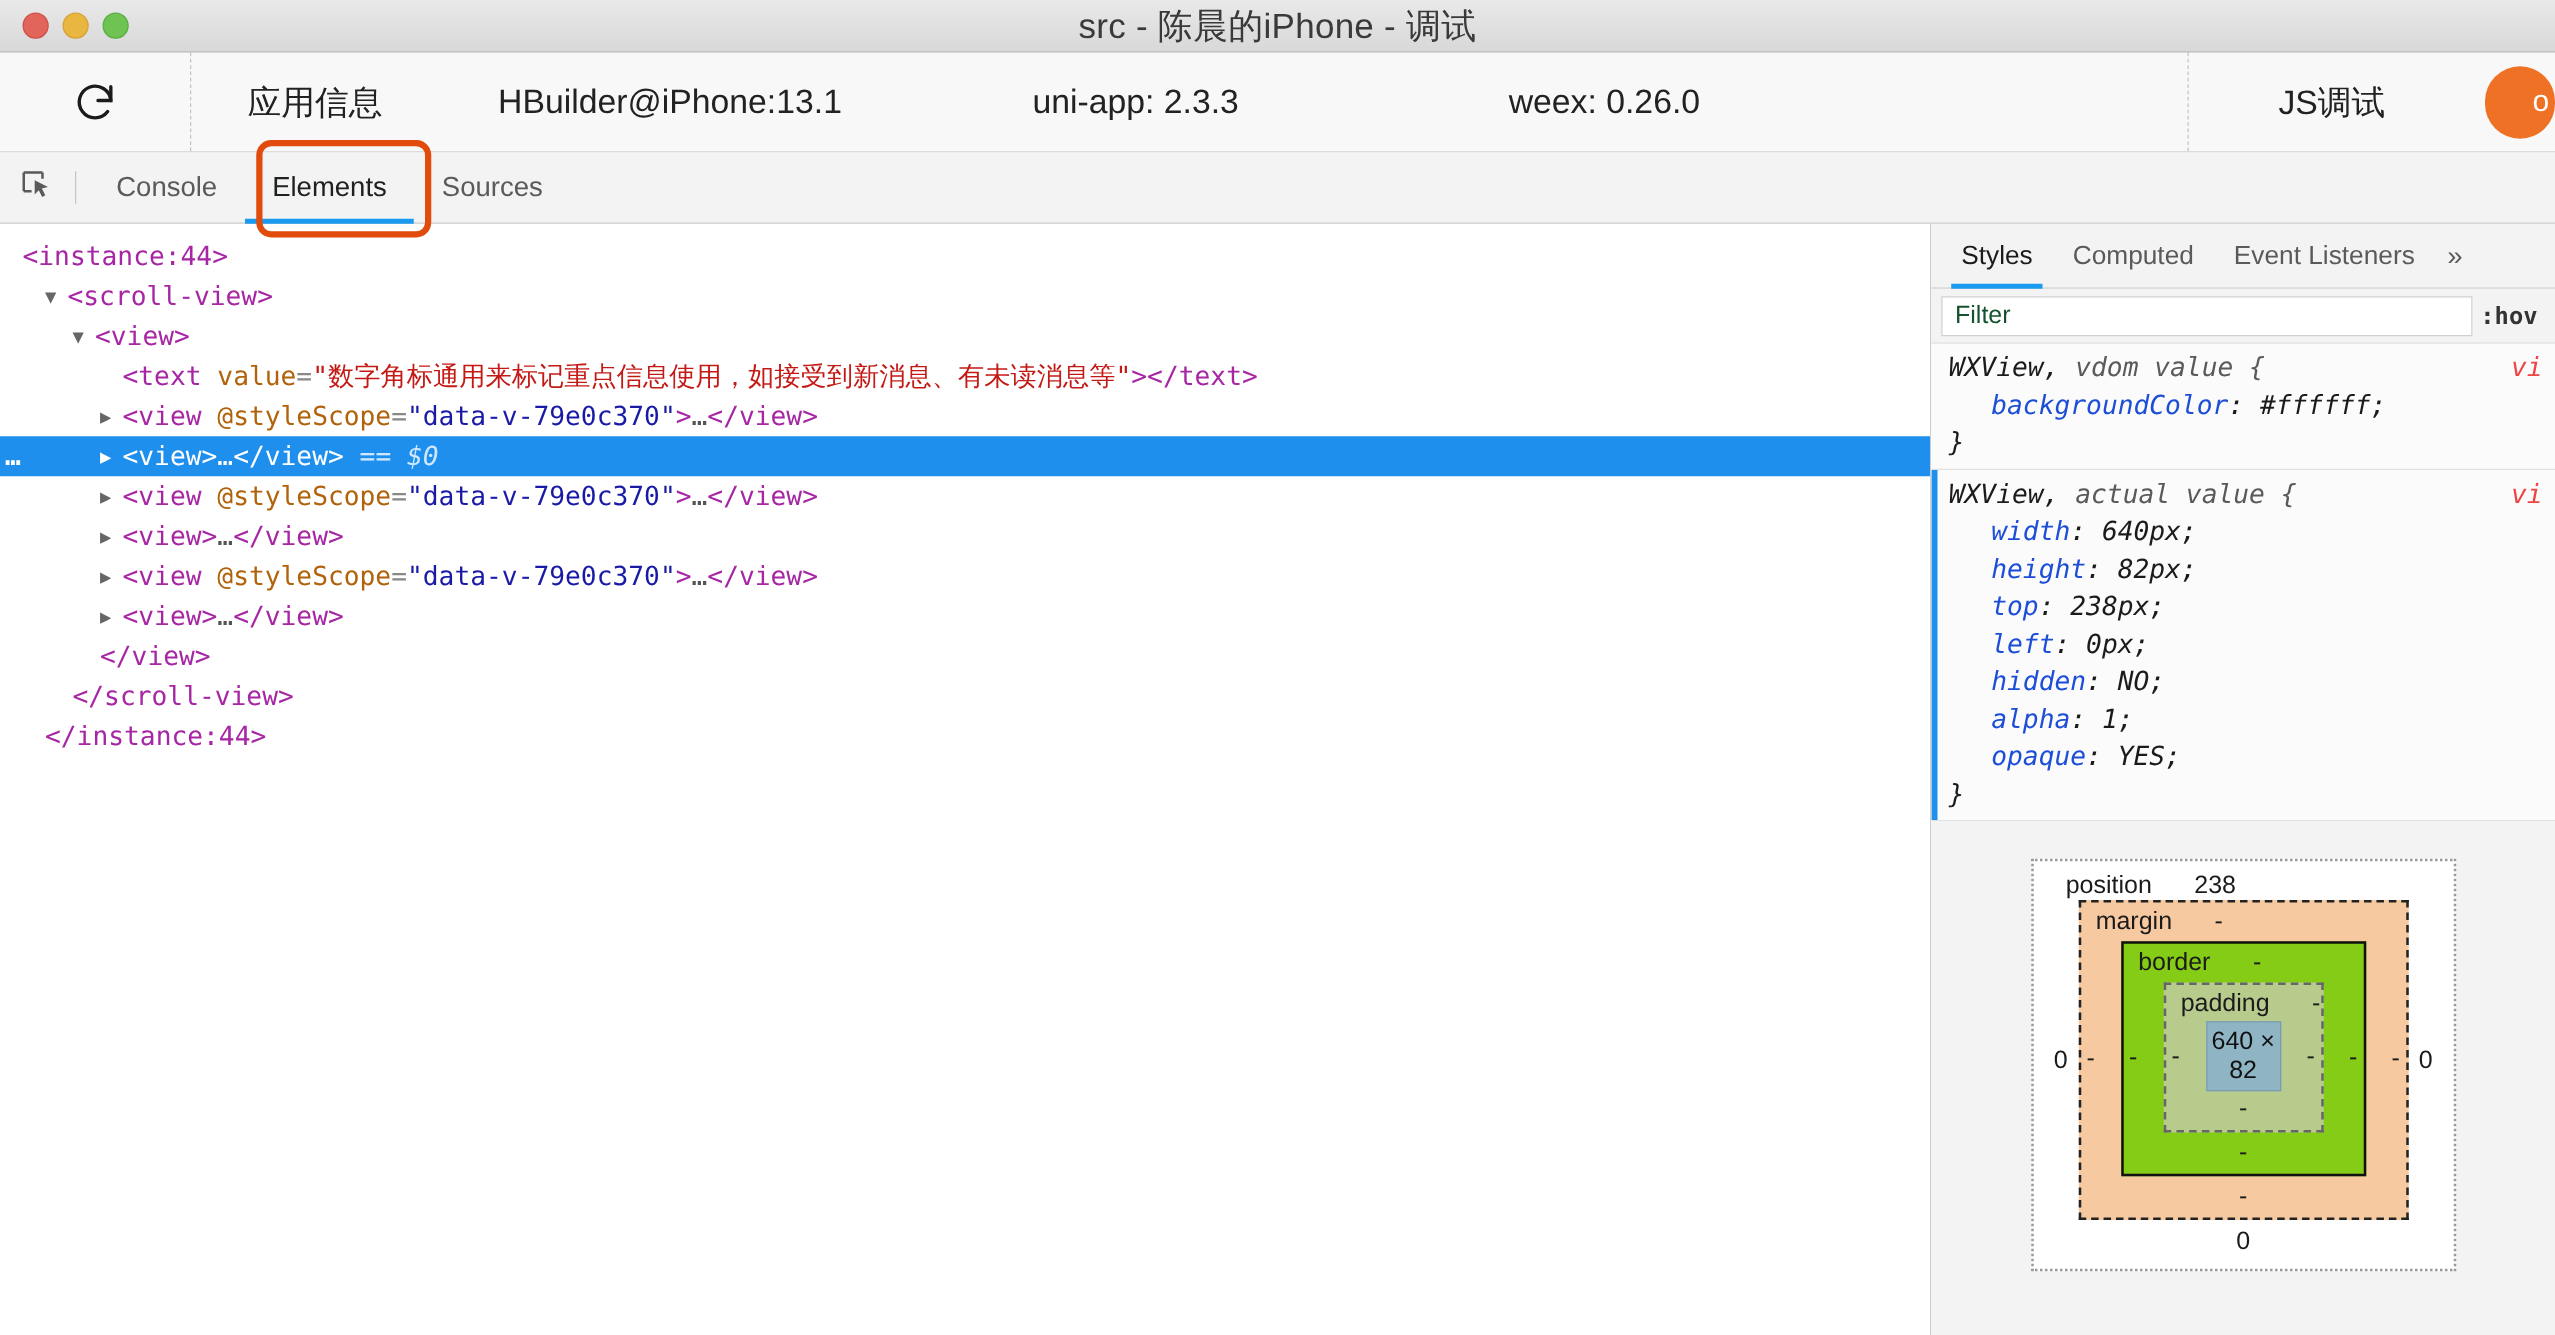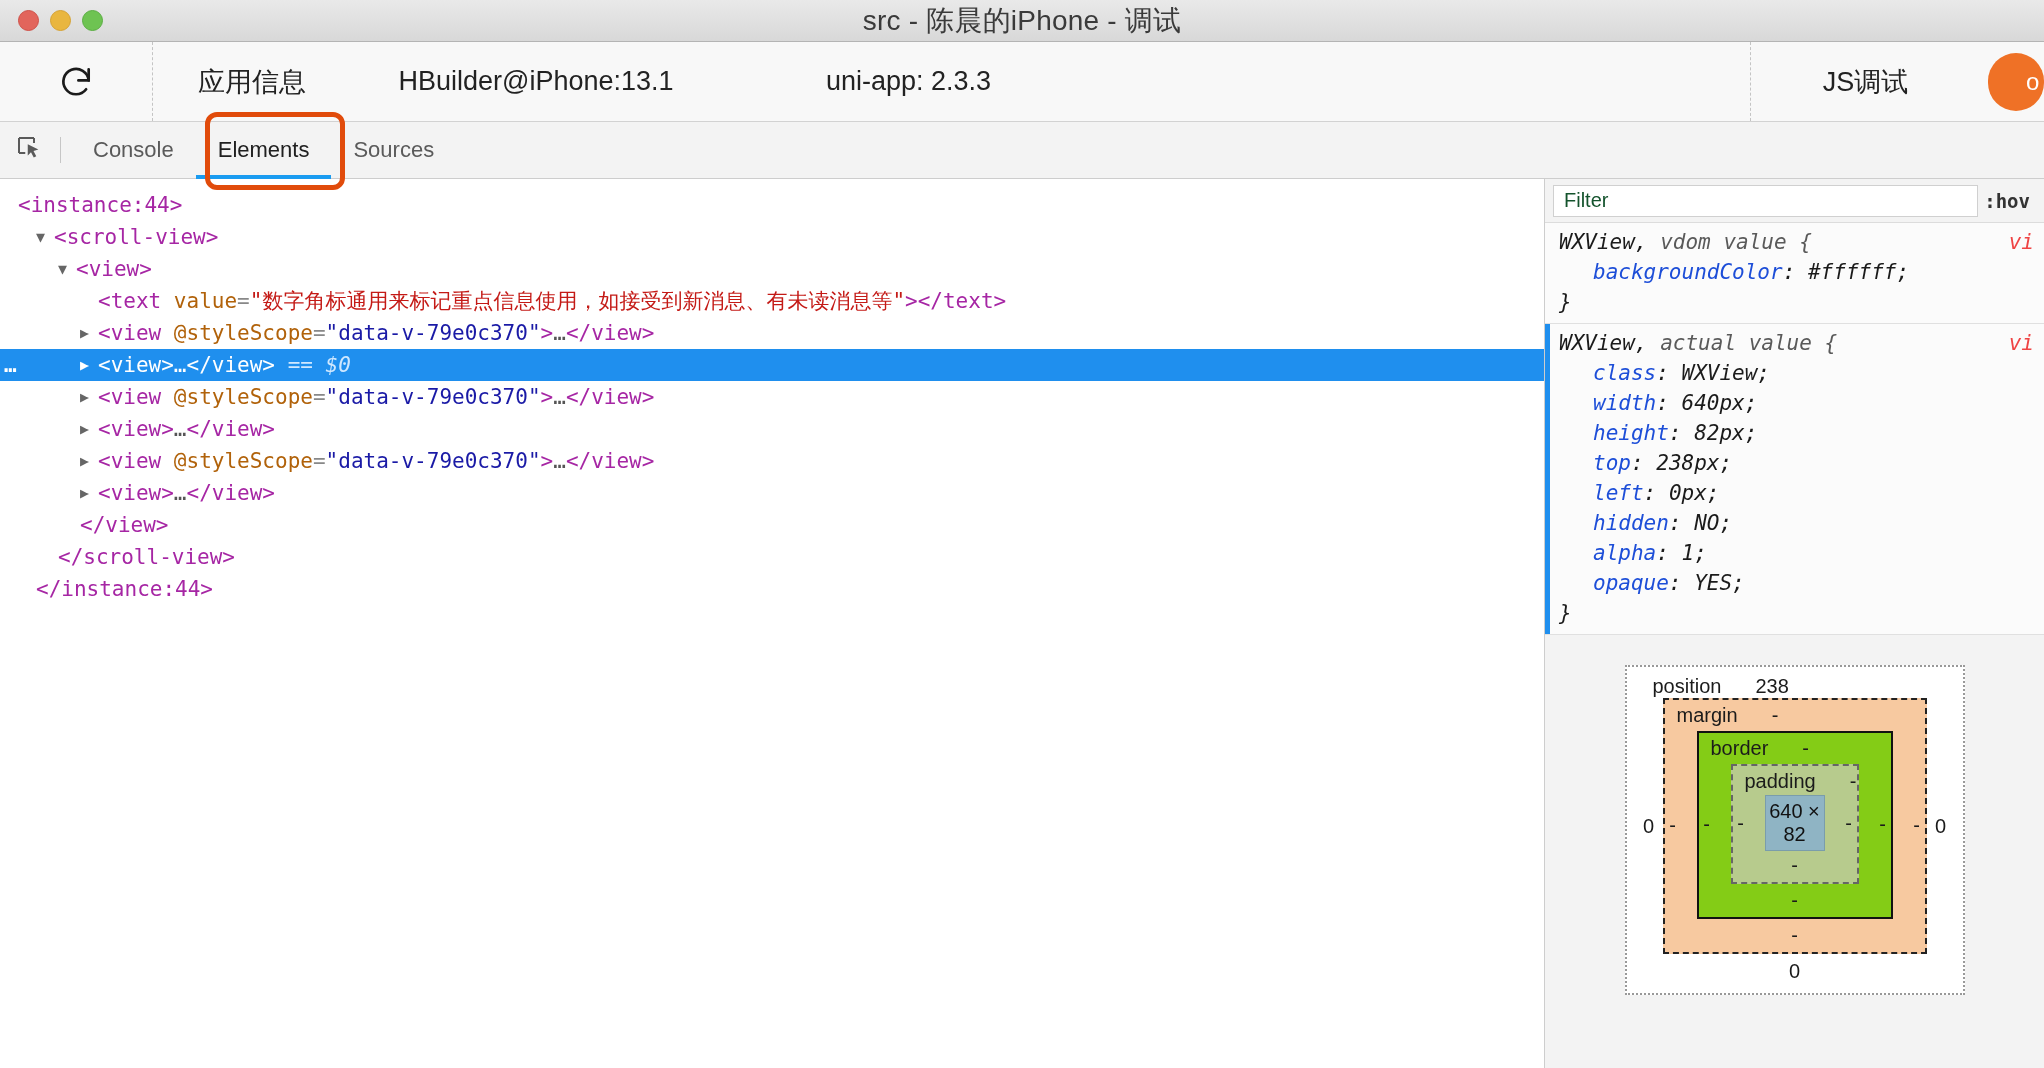--- a/index.html
+++ b/index.html
@@ -390,20 +390,21 @@
     <span>
       <svg class="reload-icon" width="38" height="38" viewBox="0 0 24 24" fill="none" stroke="#1b1b1b" stroke-width="1.7" stroke-linecap="round">
         <path d="M20 11a8 8 0 1 0-1.6 5.6"></path>
         <polyline points="20,4 20,11 13.5,11" fill="none"></polyline>
       </svg>
     </span>
   </div>
   <div class="infobar-cell cell-appinfo">应用信息</div>
   <div class="infobar-cell cell-hbuilder">HBuilder@iPhone:13.1</div>
   <div class="infobar-cell cell-uniapp">uni-app: 2.3.3</div>
+  <div class="infobar-cell cell-weex">weex: 0.26.0</div>
   <div class="infobar-spacer"></div>
   <div class="infobar-cell cell-jsdebug">JS调试</div>
   <div class="cell-action">
     <div class="action-pill">o</div>
   </div>
 </div>
 
 <div class="devtools-tabs">
   <div class="inspect-btn">
     <span>
@@ -454,20 +455,26 @@
       <div class="node"><span class="ind" style="width:62px"></span><span class="tagname">&lt;/view&gt;</span></div>
 
       <div class="node"><span class="ind" style="width:40px"></span><span class="tagname">&lt;/scroll-view&gt;</span></div>
 
       <div class="node"><span class="ind" style="width:18px"></span><span class="tagname">&lt;/instance:44&gt;</span></div>
 
     </div>
   </div>
 
   <div class="right-pane">
+    <div class="styles-tabs">
+      <div class="stab active">Styles</div>
+      <div class="stab">Computed</div>
+      <div class="stab">Event Listeners</div>
+      <div class="stab-more">»</div>
+    </div>
 
     <div class="filter-row">
       <div class="filter-input">Filter</div>
       <div class="hov-btn">:hov</div>
     </div>
 
     <div class="rules">
 
       <div class="rule">
         <div class="rule-head">
@@ -476,21 +483,20 @@
         </div>
         <div class="decl"><span class="prop">backgroundColor</span><span class="val">: </span><span class="val">#ffffff;</span></div>
         <div class="brace">}</div>
       </div>
 
       <div class="rule has-marker">
         <div class="rule-head">
           <span><span class="selector">WXView,</span> <span class="origin">actual value {</span></span>
           <span class="src-link">vi</span>
         </div>
-        <div class="decl"><span class="prop">class</span><span class="val">: </span><span class="val">WXView;</span></div>
         <div class="decl"><span class="prop">width</span><span class="val">: </span><span class="val">640px;</span></div>
         <div class="decl"><span class="prop">height</span><span class="val">: </span><span class="val">82px;</span></div>
         <div class="decl"><span class="prop">top</span><span class="val">: </span><span class="val">238px;</span></div>
         <div class="decl"><span class="prop">left</span><span class="val">: </span><span class="val">0px;</span></div>
         <div class="decl"><span class="prop">hidden</span><span class="val">: </span><span class="val">NO;</span></div>
         <div class="decl"><span class="prop">alpha</span><span class="val">: </span><span class="val">1;</span></div>
         <div class="decl"><span class="prop">opaque</span><span class="val">: </span><span class="val">YES;</span></div>
         <div class="brace">}</div>
       </div>
 

